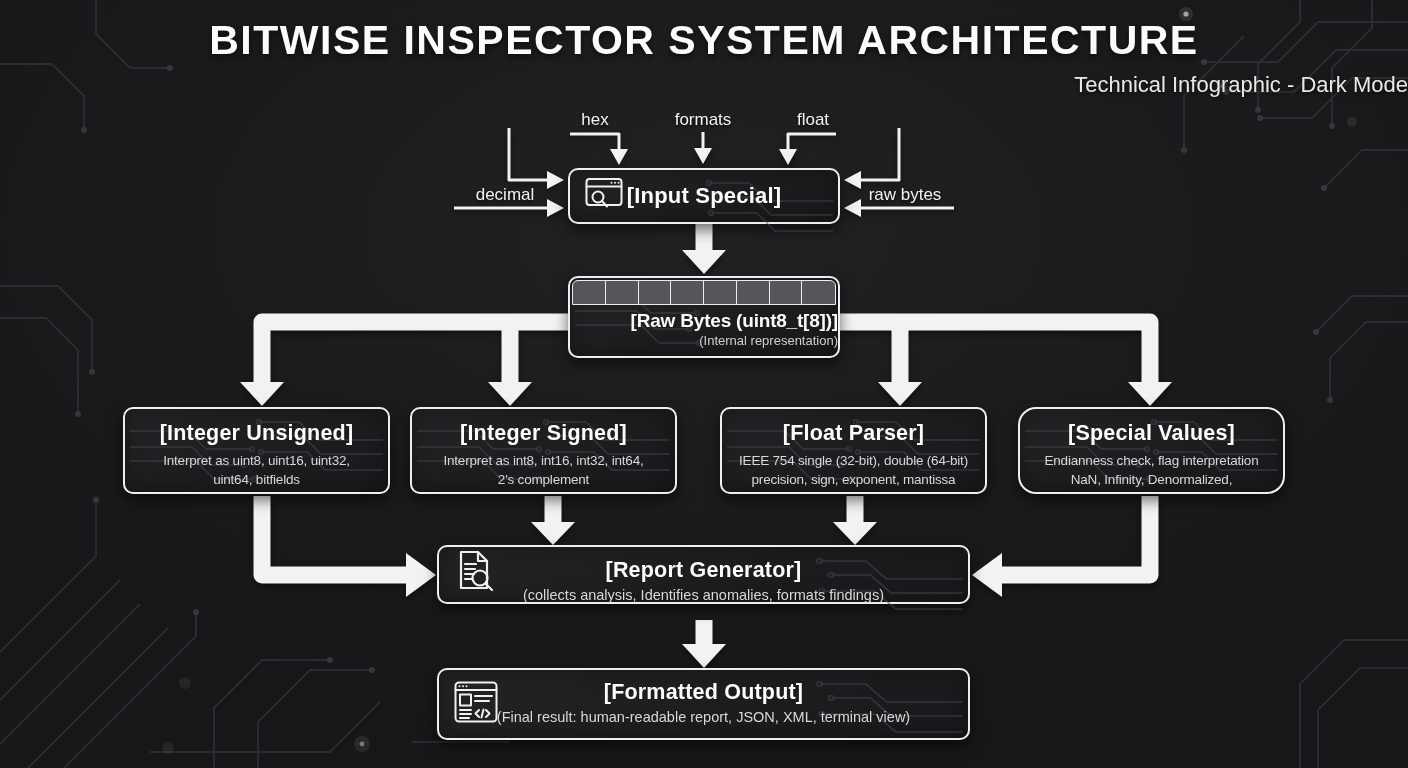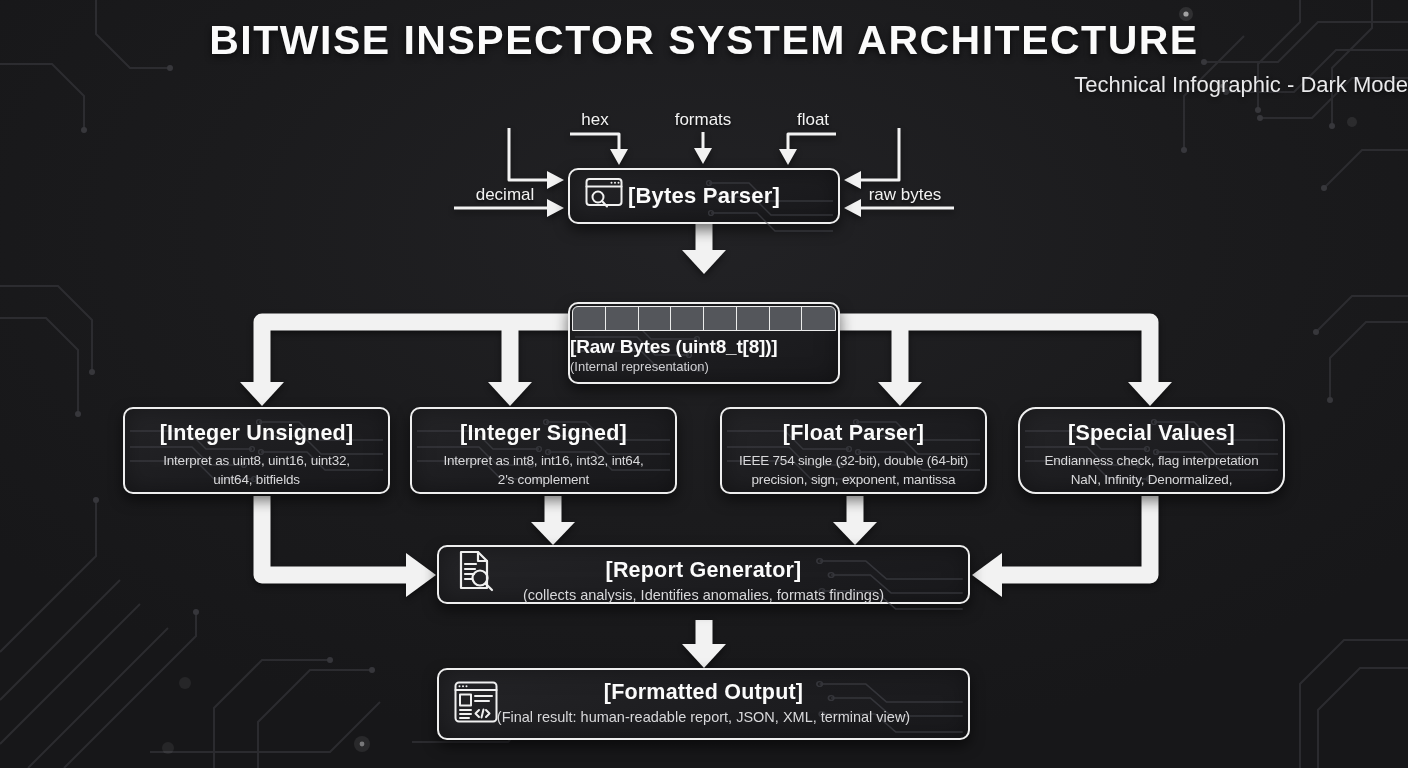--- a/index.html
+++ b/index.html
@@ -29,21 +29,21 @@
     border:2.5px solid #eeeeee;border-radius:10px;
     box-shadow:0 6px 14px rgba(0,0,0,.55), inset 0 0 22px rgba(0,0,0,.35);}
   .node-title{font-size:21.5px;font-weight:bold;color:#fbfbfb;letter-spacing:.2px;position:relative;z-index:2;}
   .node-sub{font-size:14.5px;color:#d8d8da;margin-top:4px;position:relative;z-index:2;}
   .desc-line{font-size:13.5px;line-height:18.5px;color:#d8d8da;white-space:nowrap;position:relative;z-index:2;letter-spacing:-.2px;}
 
   .box-input{left:568px;top:168px;width:272px;height:56px;display:flex;align-items:center;justify-content:center;}
   .box-input .node-title{font-size:22px;}
   .icon-left{position:absolute;left:15px;top:50%;transform:translateY(-50%);z-index:2;}
 
-  .box-rawbytes{left:568px;top:276px;width:272px;height:82px;text-align:left;margin-top:26px;}
+  .box-rawbytes{left:568px;top:276px;width:272px;height:82px;text-align:right;}
   .byte-row{display:flex;height:25px;margin:2px 2px 0 2px;position:relative;z-index:2;}
   .byte-cell{flex:1;background:#54565b;border:1.8px solid #ececec;margin-left:-1.8px;}
   .byte-cell:first-child{margin-left:0;border-top-left-radius:6px;}
   .byte-cell:last-child{border-top-right-radius:6px;}
   .rb-title{font-size:19px;font-weight:bold;letter-spacing:-.2px;margin-top:5px;position:relative;z-index:2;}
   .rb-sub{font-size:13px;color:#cfcfd2;margin-top:1px;position:relative;z-index:2;}
 
   .box-mid{width:267px;height:87px;top:407px;text-align:center;padding-top:12px;}
   .box-mid .node-title{margin-bottom:6px;}
   .b-unsigned{left:123px;} .b-signed{left:410px;} .b-float{left:720px;} .b-special{left:1018px;border-radius:18px;}
@@ -217,21 +217,21 @@
       <svg width="38" height="33" viewBox="0 0 38 33" fill="none" stroke="#f0f0f0" stroke-width="2" stroke-linecap="round" stroke-linejoin="round">
         <rect x="1.5" y="1.5" width="35" height="26" rx="3"></rect>
         <line x1="1.5" y1="9" x2="36.5" y2="9"></line>
         <circle cx="26.5" cy="5.2" r="1" fill="#f0f0f0" stroke="none"></circle>
         <circle cx="30" cy="5.2" r="1" fill="#f0f0f0" stroke="none"></circle>
         <circle cx="33.5" cy="5.2" r="1" fill="#f0f0f0" stroke="none"></circle>
         <circle cx="13" cy="19.5" r="5.5"></circle>
         <line x1="17" y1="23.5" x2="22" y2="29"></line>
       </svg>
     </span>
-    <span class="node-title">[Bytes Parser]</span>
+    <span class="node-title">[Input Special]</span>
   </div>
 
   <div class="node box-rawbytes">
     <div class="trace-spot t-bl"><svg width="100%" height="100%" viewBox="0 0 130 64" preserveAspectRatio="none" fill="none" stroke="#4a4b52" stroke-width="1.4" opacity="0.55">
           <path d="M4 10 H44 L62 28 H128"></path>
           <path d="M14 24 H48 L66 42 H128"></path>
           <path d="M6 40 H52 L70 58 H128"></path>
           <circle cx="4" cy="10" r="2.4"></circle>
           <circle cx="14" cy="24" r="2.4"></circle>
           <circle cx="6" cy="40" r="2.4"></circle>

